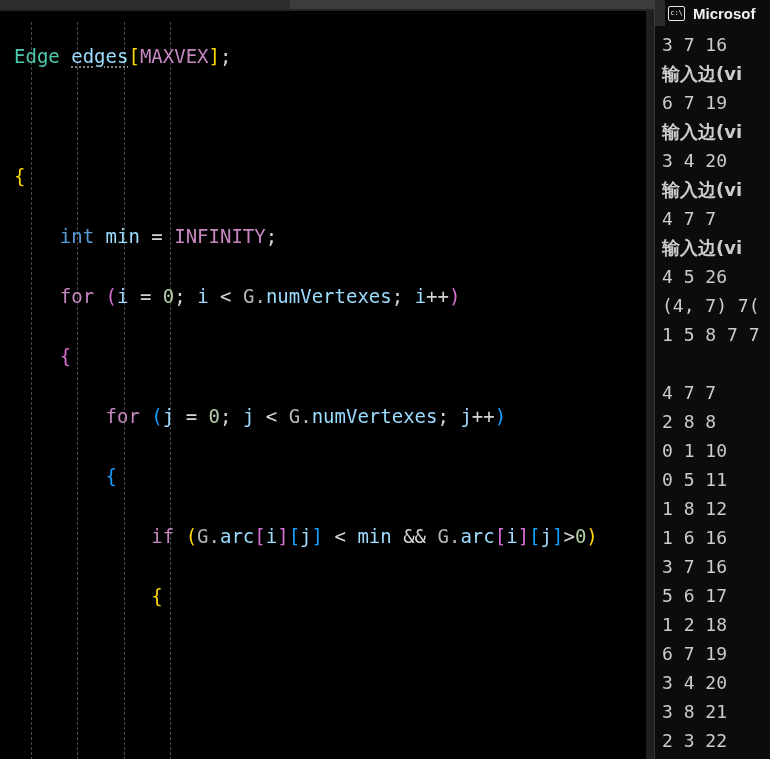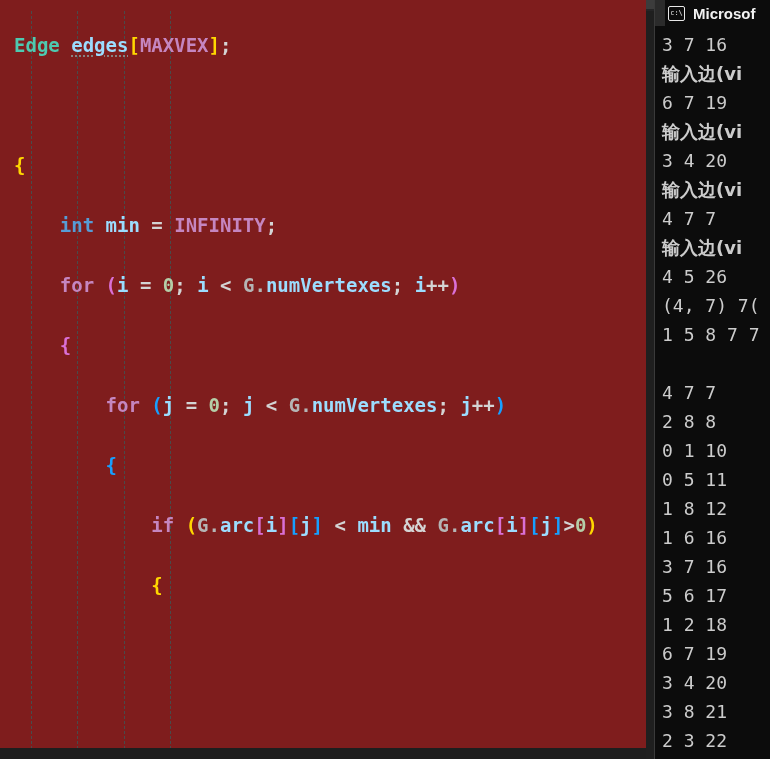--- a/index.html
+++ b/index.html
@@ -20,24 +20,23 @@
     position: absolute; left: 290px; top: 0; width: 365px; height: 9px;
     background: #3c3c3c;
   }
   .tabstrip-edge {
     position: absolute; left: 0; top: 9px; width: 655px; height: 2px;
     background: #252526;
   }
 
   
   .editor {
-    position: absolute; left: 0; top: 0; width: 646px; height: 748px;
-    background: #7f1d1d;
+    position: absolute; left: 0; top: 11px; width: 646px; height: 748px;
+    background: #000000;
     overflow: hidden;
-    font-weight: bold;
   }
   .code {
     position: absolute; left: 0; top: 0;
     font-family: "DejaVu Sans Mono", monospace;
     font-size: 19px;
     line-height: 30px;
     white-space: pre;
     letter-spacing: 0px;
   }
   .line { height: 30px; position: relative; padding-left: 14px; }

